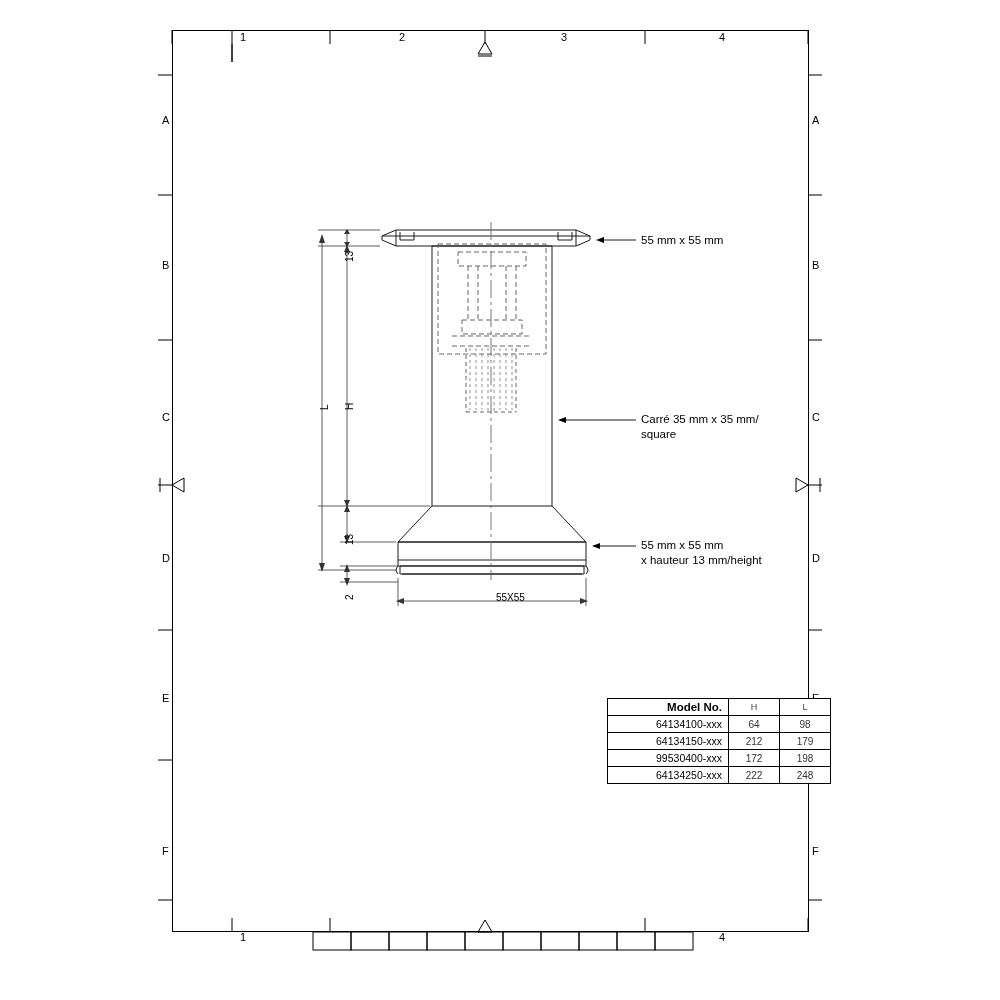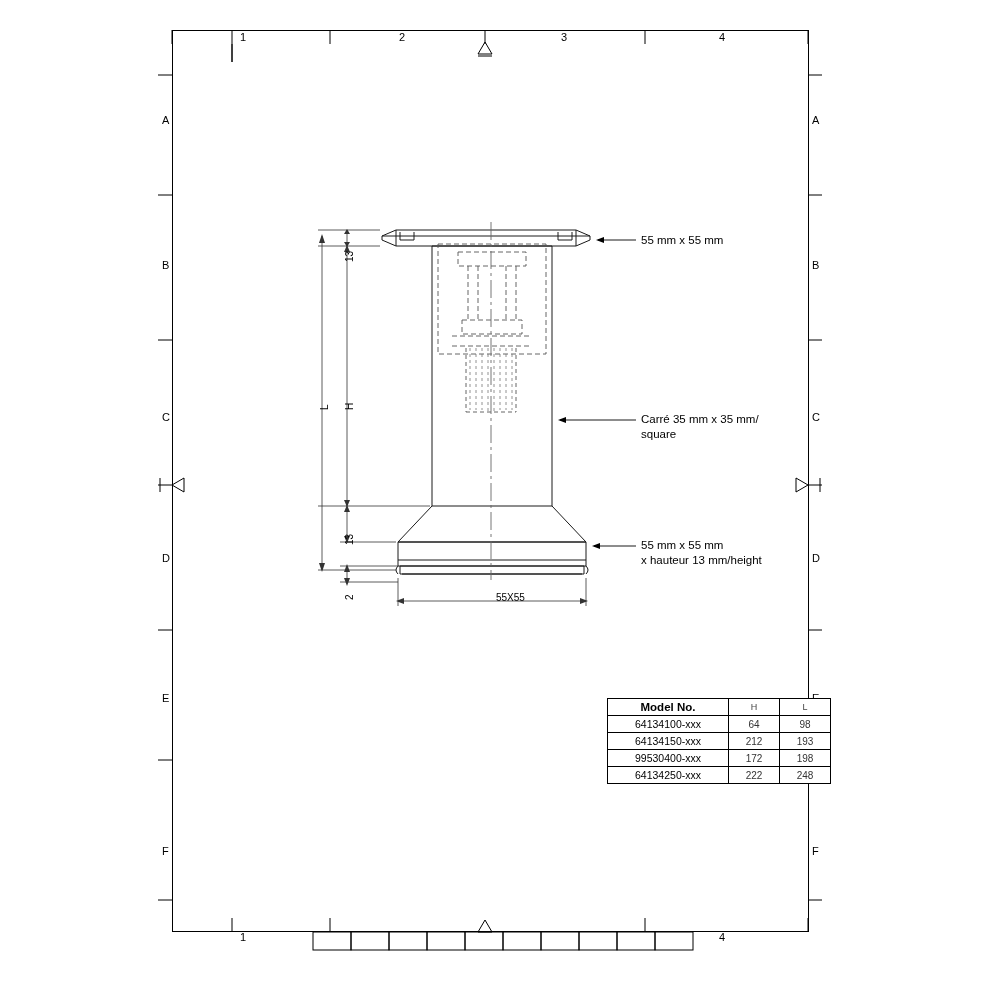--- a/index.html
+++ b/index.html
@@ -55,21 +55,21 @@
   .modeltable {
     position: absolute;
     left: 607px;
     top: 698px;
     border-collapse: collapse;
     background: #fff;
   }
   .modeltable td, .modeltable th {
     border: 1px solid #000;
     font-weight: normal;
-    text-align: center;
+    text-align: right;
     font-size: 10.5px;
     padding: 2px 6px;
     color: #000;
   }
   .modeltable th.mn { width: 108px; font-size: 11.5px; font-weight: bold; }
   .modeltable th.hh, .modeltable th.ll { width: 38px; text-align: center; font-size: 9px; color: #444; }
   .modeltable td.num { text-align: center; font-size: 10px; color: #333; }
   .modeltable td.mdl { font-size: 10.5px; color: #000; }
 </style>
 </head>
@@ -291,21 +291,21 @@
     </thead>
     <tbody>
       <tr>
         <td class="mdl">64134100-xxx</td>
         <td class="num">64</td>
         <td class="num">98</td>
       </tr>
       <tr>
         <td class="mdl">64134150-xxx</td>
         <td class="num">212</td>
-        <td class="num">193</td>
+        <td class="num">179</td>
       </tr>
       <tr>
         <td class="mdl">99530400-xxx</td>
         <td class="num">172</td>
         <td class="num">198</td>
       </tr>
       <tr>
         <td class="mdl">64134250-xxx</td>
         <td class="num">222</td>
         <td class="num">248</td>

